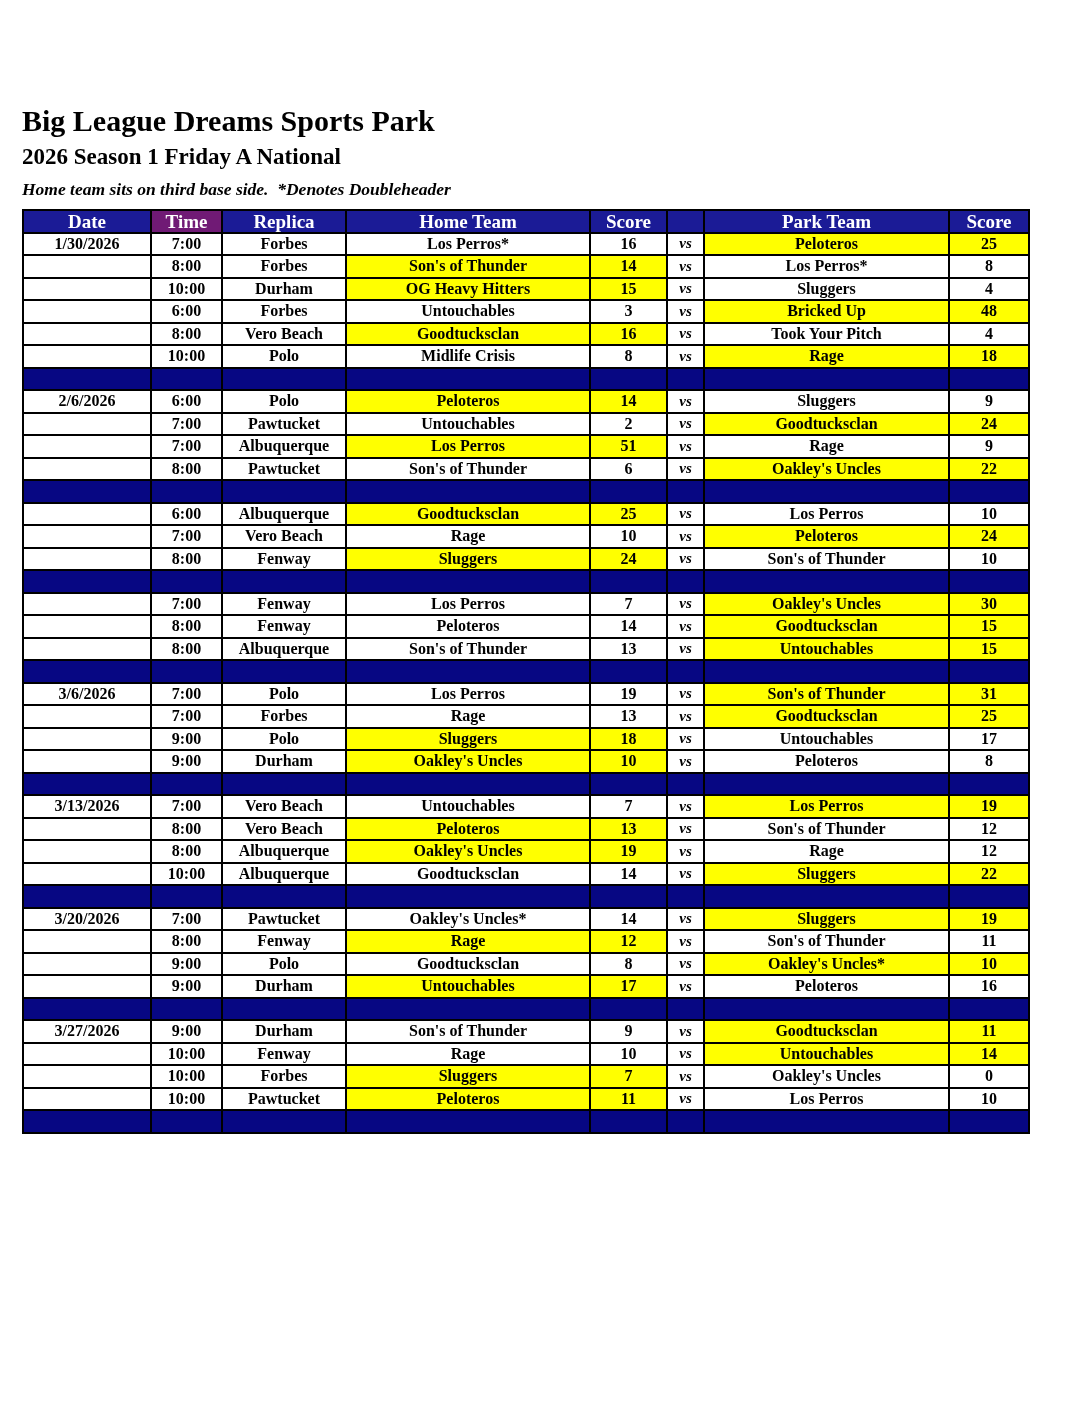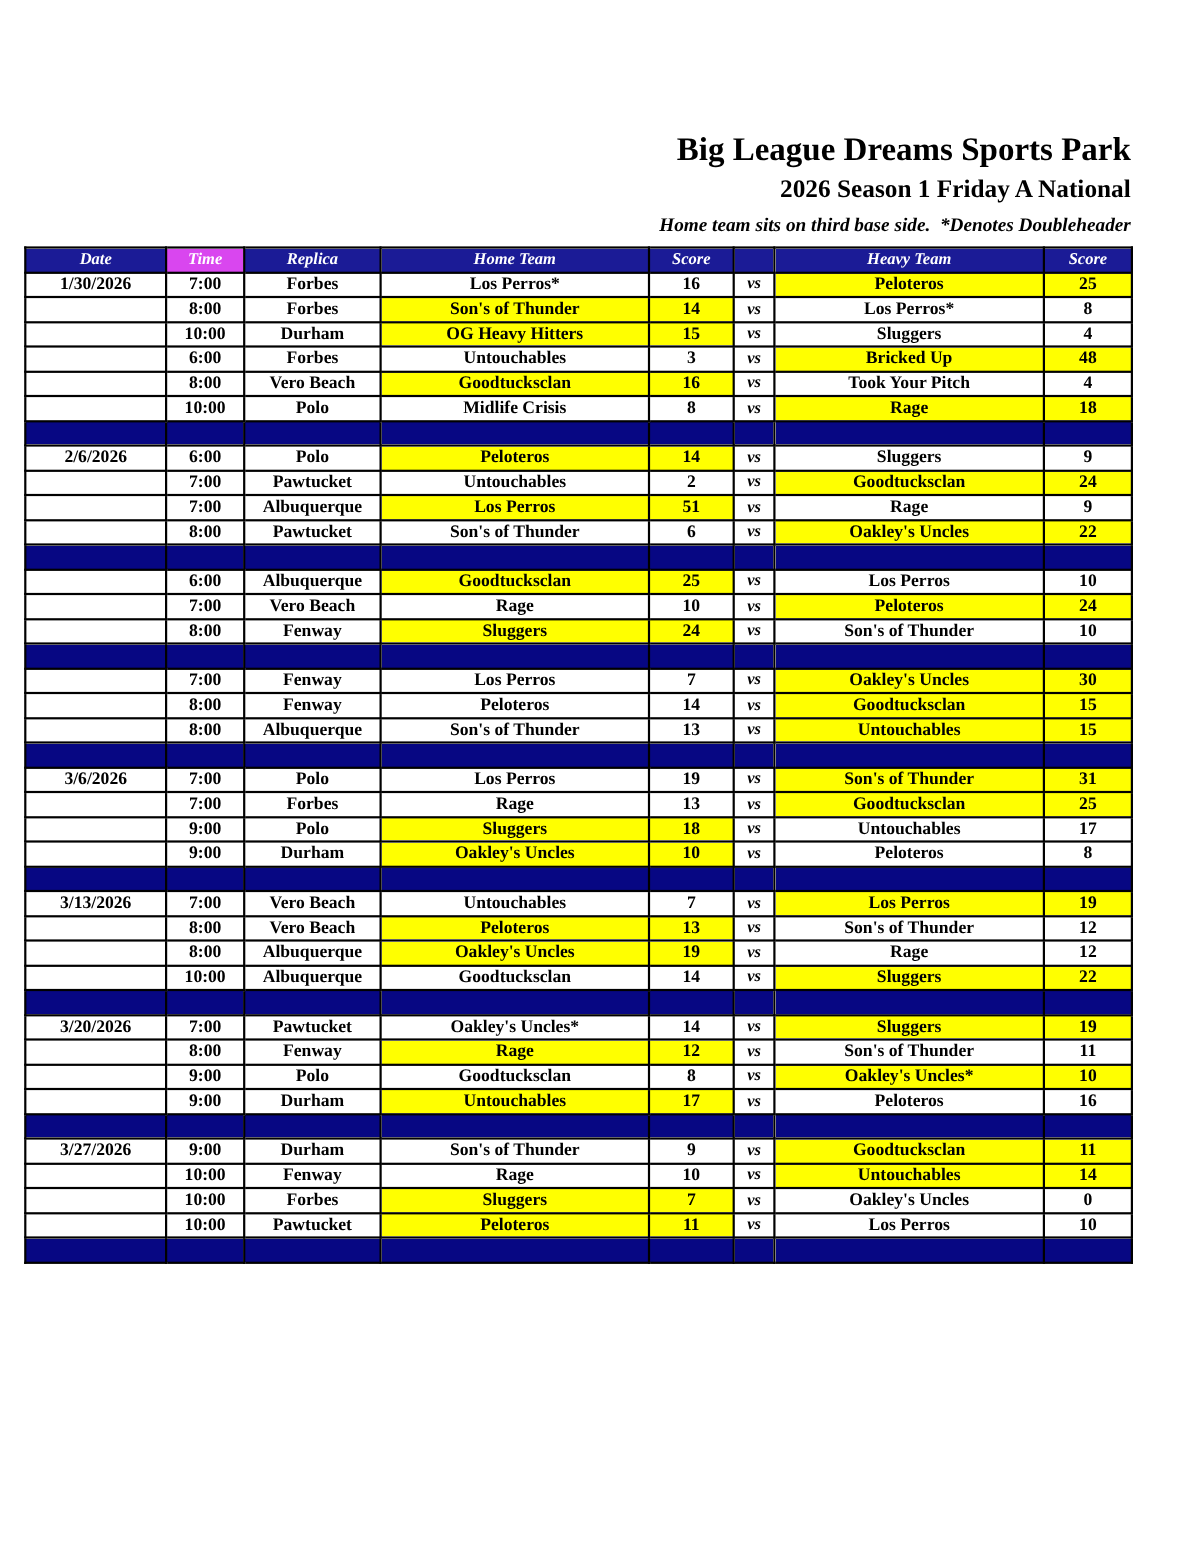--- a/index.html
+++ b/index.html
@@ -13,22 +13,21 @@
   }
   .page {
     width: 1088px;
     height: 1408px;
     padding-top: 102px;
     box-sizing: border-box;
   }
   .title-block {
     width: 1006px;
     margin-left: 22px;
-    text-align: right;
-    margin-top: 15px;
+    text-align: left;
   }
   h1.title {
     margin: 0;
     font-size: 30px;
     line-height: 38px;
     font-weight: bold;
   }
   h2.subtitle {
     margin: 2px 0 0 0;
     font-size: 23px;
@@ -58,22 +57,21 @@
     text-align: center;
     vertical-align: middle;
     font-weight: bold;
     font-size: 16px;
     line-height: 1;
     overflow: hidden;
     white-space: nowrap;
     box-sizing: border-box;
   }
   table.schedule th {
-    font-size: 15px;
-    font-style: italic;
+    font-size: 19px;
   }
   table.schedule td.vs {
     font-style: italic;
     font-size: 15px;
   }
   col.c-date  { width: 128px; }
   col.c-time  { width: 71px;  }
   col.c-rep   { width: 124px; }
   col.c-home  { width: 244px; }
   col.c-hsc   { width: 77px;  }
@@ -104,26 +102,26 @@
         <col class="c-rep">
         <col class="c-home">
       <col class="c-hsc">
         <col class="c-vs">
         <col class="c-away">
         <col class="c-asc">
     </colgroup>
     <thead>
       <tr id="header-row">
           <th style="background-color: rgb(27, 27, 150); color: rgb(255, 255, 255);">Date</th>
-          <th style="background-color: #d946ef; color: rgb(255, 255, 255);">Time</th>
+          <th style="background-color: #701a75; color: rgb(255, 255, 255);">Time</th>
           <th style="background-color: rgb(27, 27, 150); color: rgb(255, 255, 255);">Replica</th>
           <th style="background-color: rgb(27, 27, 150); color: rgb(255, 255, 255);">Home Team</th>
           <th style="background-color: rgb(27, 27, 150); color: rgb(255, 255, 255);">Score</th>
           <th style="background-color: rgb(27, 27, 150); color: rgb(255, 255, 255);"></th>
-          <th style="background-color: rgb(27, 27, 150); color: rgb(255, 255, 255);">Heavy Team</th>
+          <th style="background-color: rgb(27, 27, 150); color: rgb(255, 255, 255);">Park Team</th>
           <th style="background-color: rgb(27, 27, 150); color: rgb(255, 255, 255);">Score</th>
         </tr>
     </thead>
     <tbody id="schedule-body">
         <tr>
           <td>1/30/2026</td>
           <td>7:00</td>
           <td>Forbes</td>
           <td>Los Perros*</td>
           <td>16</td>

